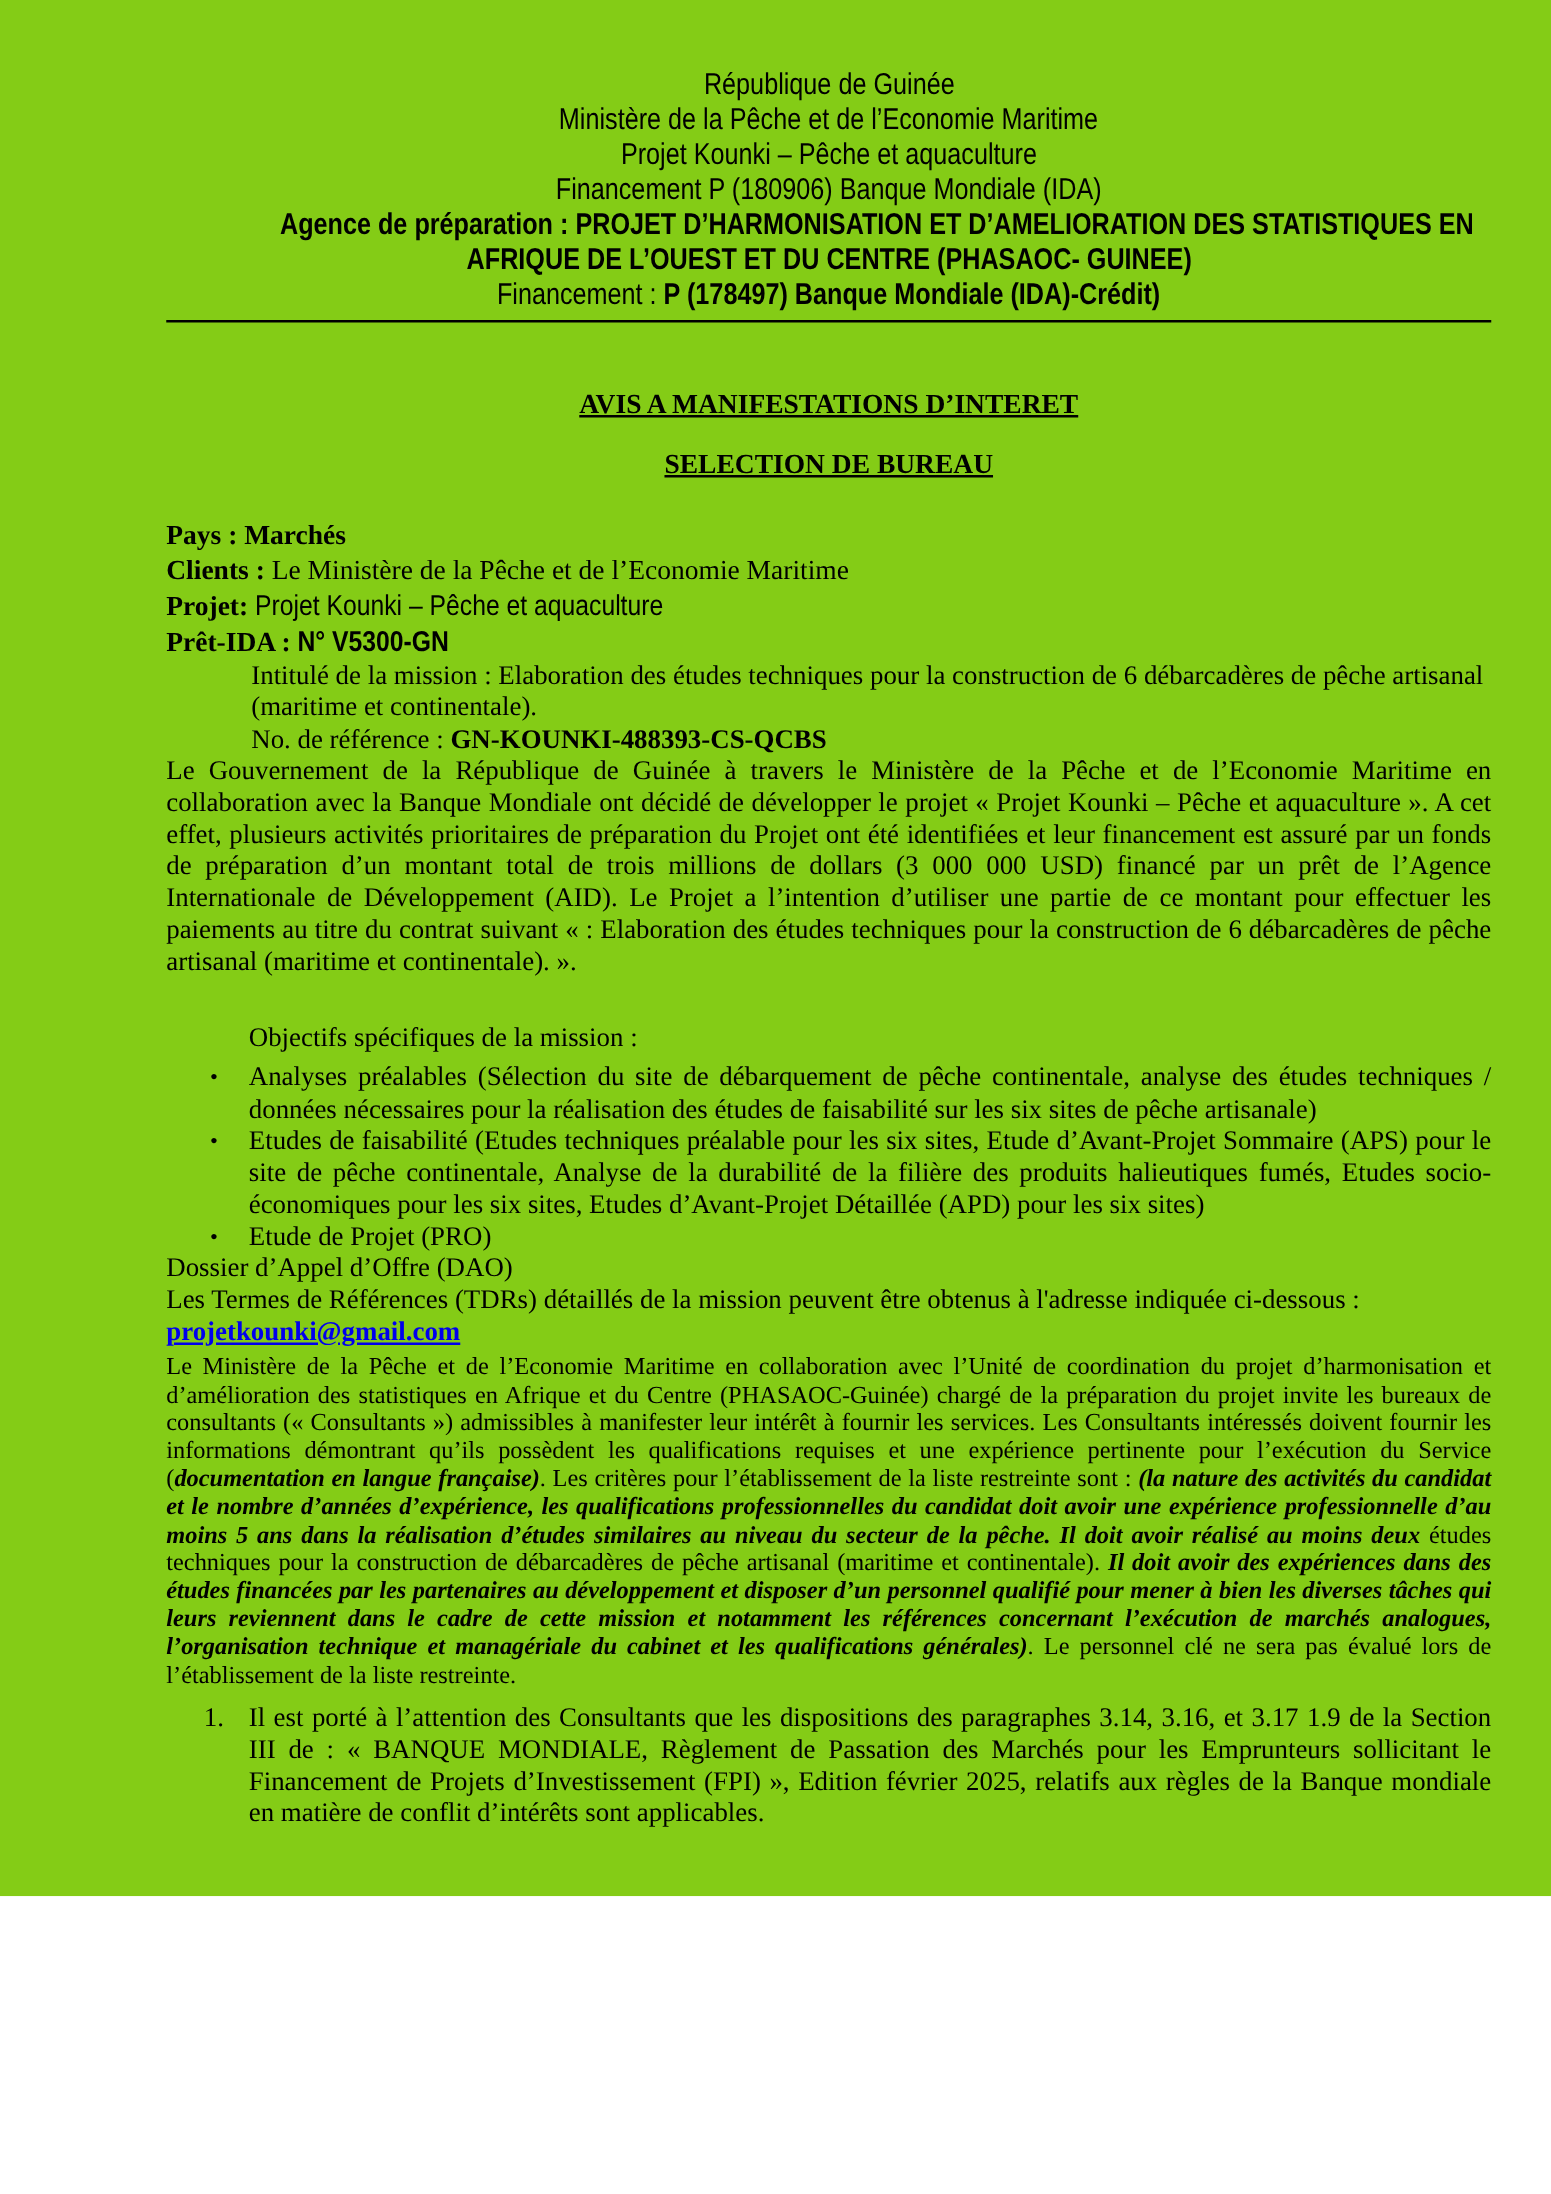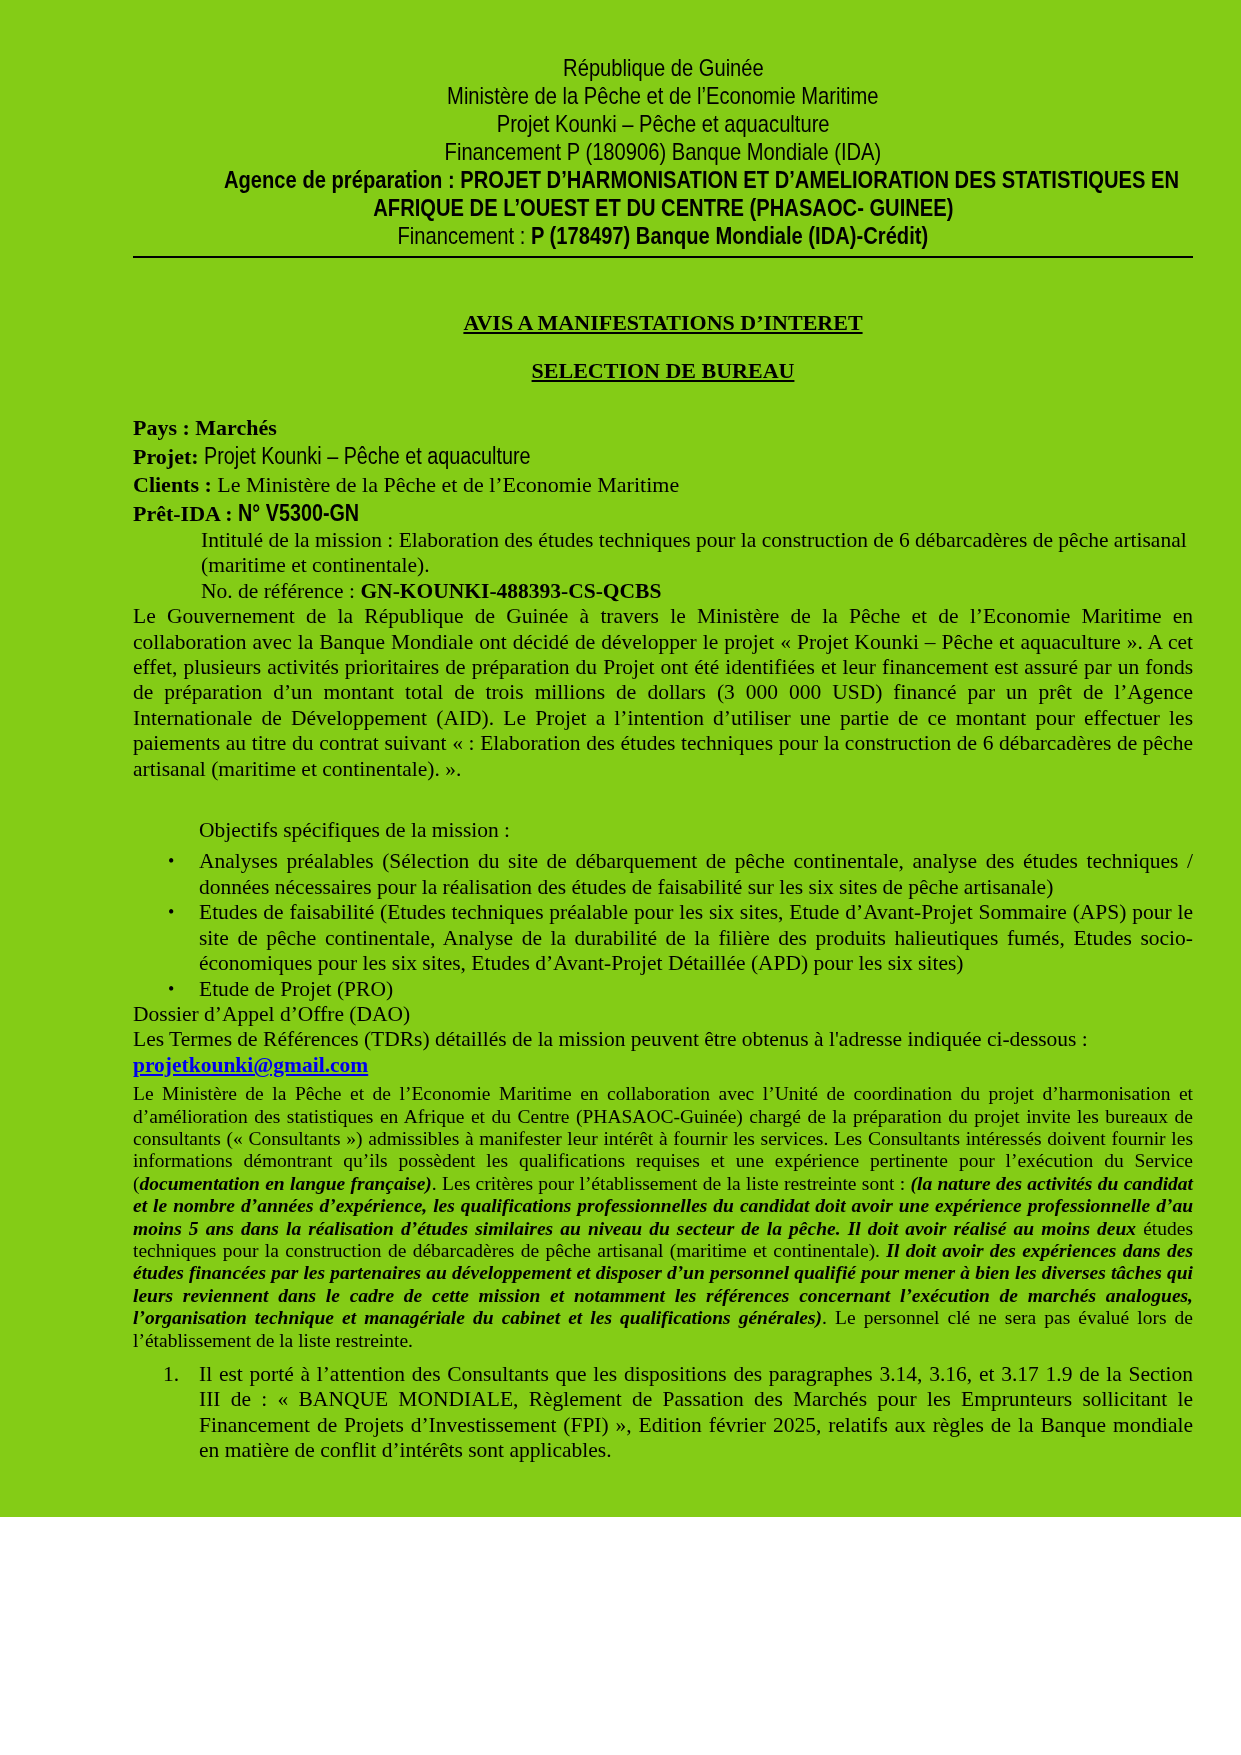--- a/index.html
+++ b/index.html
@@ -120,22 +120,22 @@
     </div>
   </header>
 
   <hr class="rule">
 
   <div class="title-main">AVIS A MANIFESTATIONS D’INTERET</div>
   <div class="title-sub">SELECTION DE BUREAU</div>
 
   <div class="meta">
     <div><span class="bold">Pays :</span> <span class="bold">Marchés</span></div>
+    <div><span class="bold">Clients :</span> <span>Le Ministère de la Pêche et de l’Economie Maritime</span></div>
     <div><span class="bold">Projet:</span> <span class="narrow-inline">Projet Kounki – Pêche et aquaculture</span></div>
-    <div><span class="bold">Clients :</span> <span>Le Ministère de la Pêche et de l’Economie Maritime</span></div>
     <div><span class="bold">Prêt-IDA :</span> <span class="narrow-inline bold">N° V5300-GN</span></div>
   </div>
 
   <div class="mission">
     <div>Intitulé de la mission : Elaboration des études techniques pour la construction de 6 débarcadères de pêche artisanal (maritime et continentale).</div>
     <div><span>No. de référence : </span><span class="bold">GN-KOUNKI-488393-CS-QCBS</span></div>
   </div>
 
   <div class="para">Le Gouvernement de la République de Guinée à travers le Ministère de la Pêche et de l’Economie Maritime en collaboration avec la Banque Mondiale ont décidé de développer le projet « Projet Kounki – Pêche et aquaculture ». A cet effet, plusieurs activités prioritaires de préparation du Projet ont été identifiées et leur financement est assuré par un fonds de préparation d’un montant total de trois millions de dollars (3 000 000 USD) financé par un prêt de l’Agence Internationale de Développement (AID). Le Projet a l’intention d’utiliser une partie de ce montant pour effectuer les paiements au titre du contrat suivant « : Elaboration des études techniques pour la construction de 6 débarcadères de pêche artisanal (maritime et continentale). ».</div>
 

